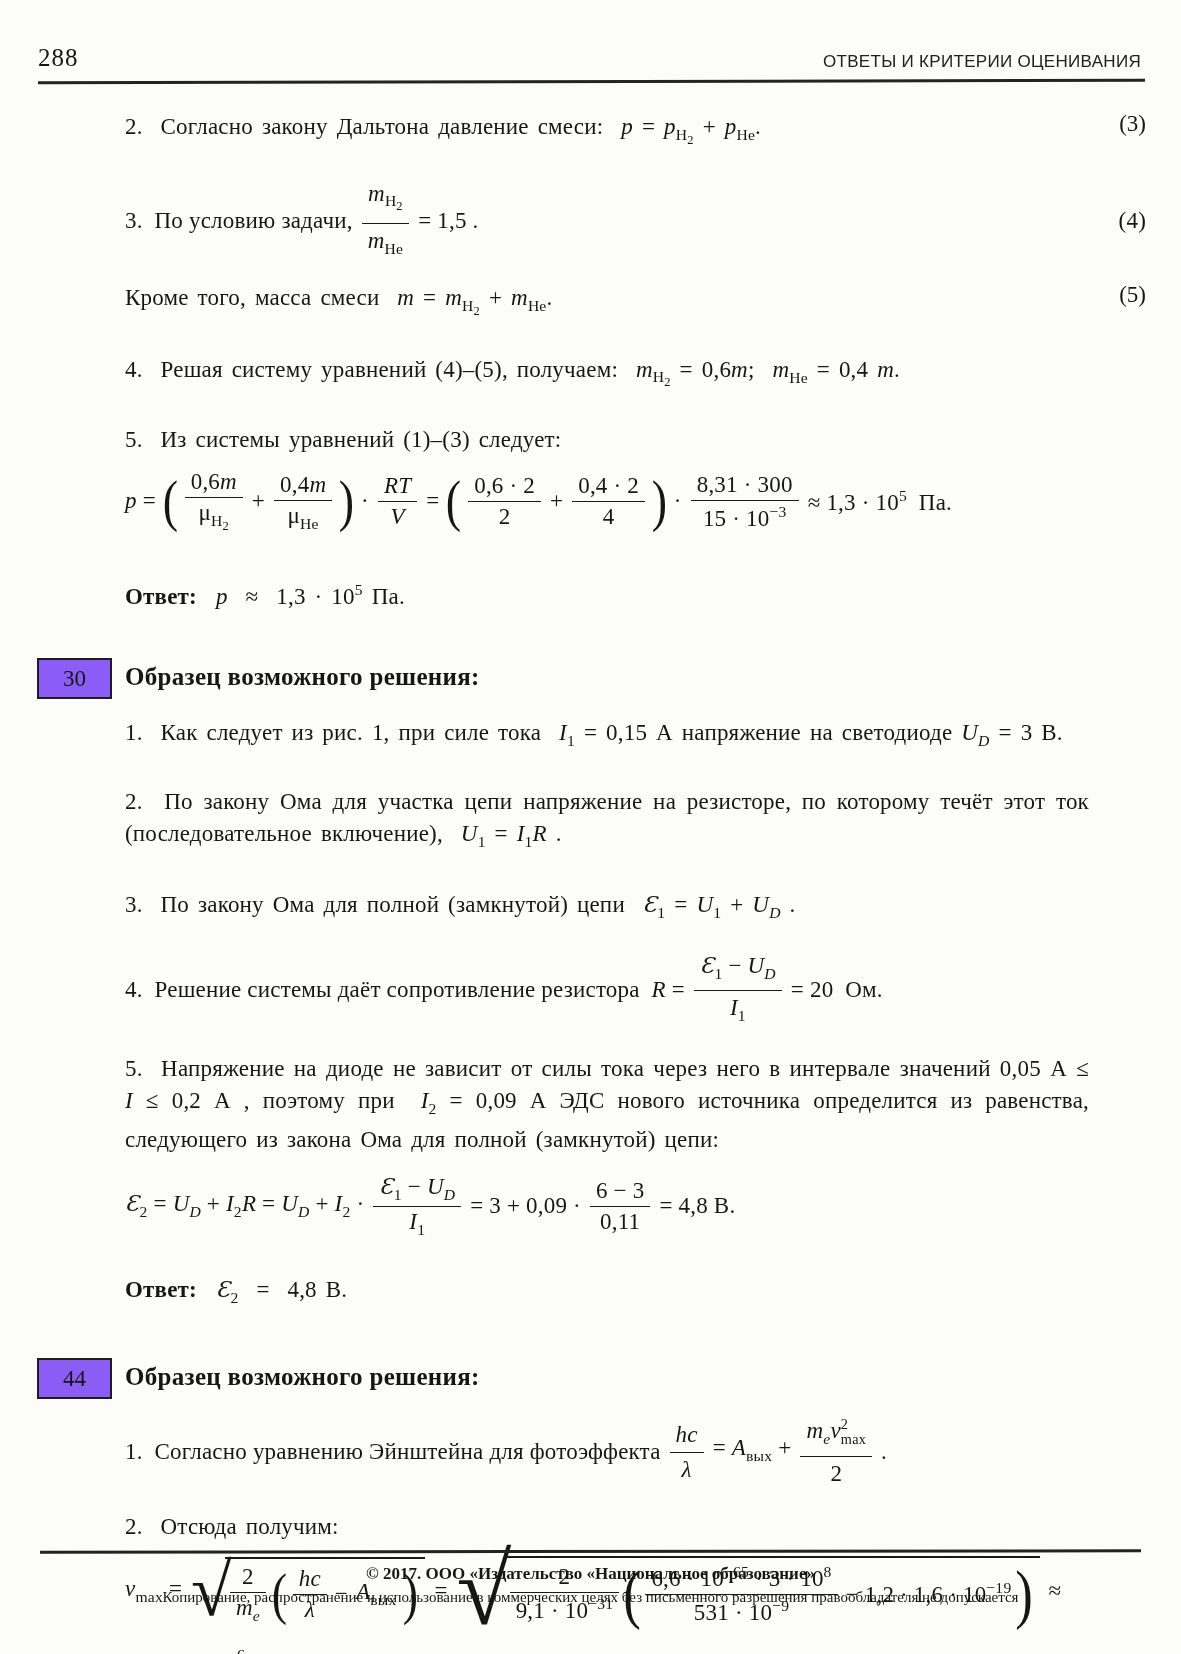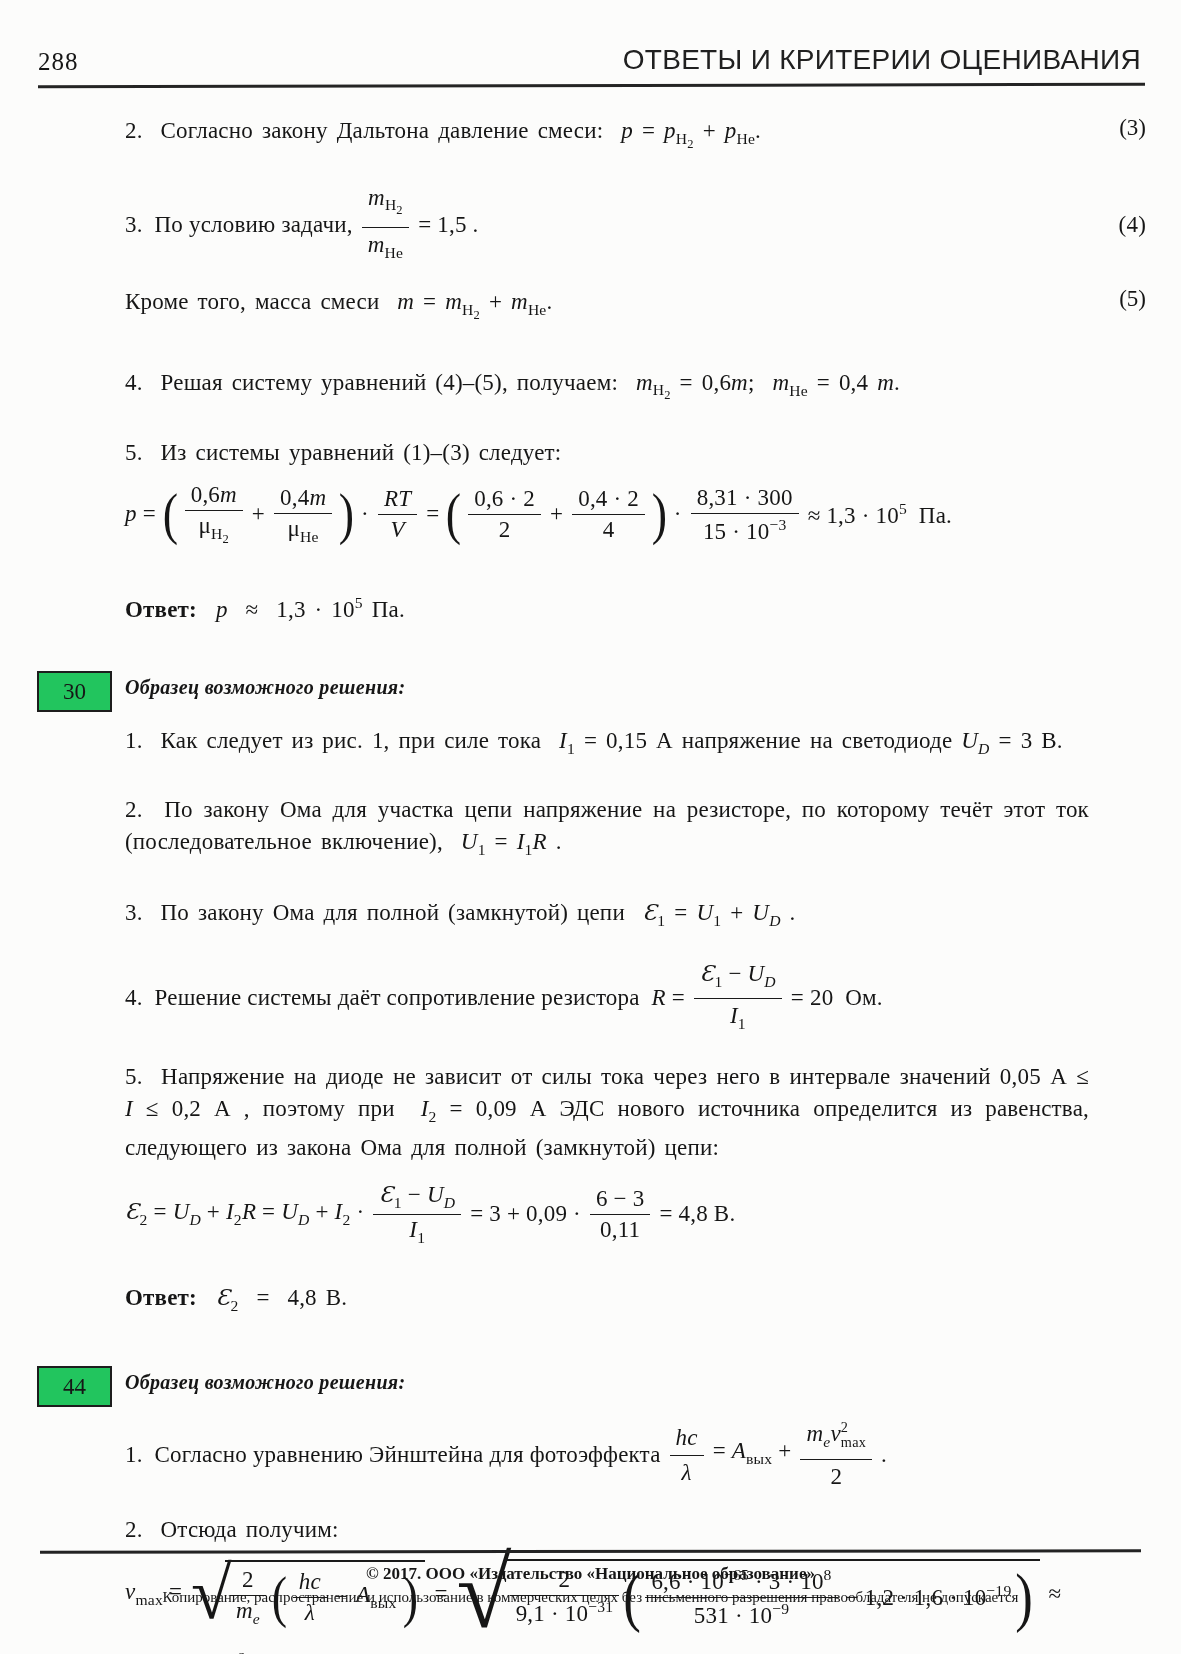--- a/index.html
+++ b/index.html
@@ -11,21 +11,21 @@
     background: #fcfcfb;
     color: #161616;
     font-family: "Liberation Serif", "DejaVu Serif", serif;
     overflow: hidden;
   }
   
   .header { display:flex; justify-content:space-between; align-items:flex-end;
             padding: 44px 40px 0 38px; }
   .pagenum { font-size: 25px; letter-spacing: 1px; }
   .hdrtitle { font-family: "Liberation Sans", "DejaVu Sans", sans-serif;
-              font-size: 28px; letter-spacing: 0.3px; color:#202020; }
+              font-size: 17px; letter-spacing: 0.3px; color:#202020; }
   .hrule { margin: 8px 36px 0 38px; height: 3px; background:#242424;
            transform: rotate(-0.12deg); }
   
   .row { position: relative; margin-left: 125px; margin-right: 92px; }
   .t { display:block; font-size: 23px; line-height: 32px; text-align: justify;
        word-spacing: 3px; letter-spacing: 0.2px; }
   .eqno { position:absolute; right:-57px; top:0; font-size:23px; }
   .eqno.mid { top:50%; transform: translateY(-50%); }
   
   .mrow { display:flex; align-items:center; gap:9px; font-size:23px;
@@ -49,34 +49,34 @@
         font-size:0.62em; line-height:1.02; vertical-align:middle;
         transform:translateY(-1px); }
   .emf { font-style: italic; font-family:"DejaVu Serif", serif; }
   sub, sup { font-size: 0.68em; }
   sub sub { font-size: 0.8em; }
   i { font-style: italic; }
   .ans b { margin-right: 10px; }
   
   .shead { position:relative; }
   .qbox { position:absolute; left:-88px; top:-5px; width:75px; height:41px;
-          border:2px solid #1d1d1d; background:#22c55e; text-align:center;
+          border:2px solid #1d1d1d; background:#8b5cf6; text-align:center;
           line-height:38px; font-size:23px; }
-  .headb { font-size:20px; font-weight:bold; letter-spacing:0.3px;font-style:italic; }
+  .headb { font-size:25px; font-weight:bold; letter-spacing:0.3px; }
   
   .footer { position:absolute; left:40px; right:40px; bottom:46px; text-align:center; }
   .frule { height:2.5px; background:#232323; margin-bottom:10px;
            transform: rotate(-0.08deg); }
   .fl1 { font-size:17px; line-height:24px;font-weight:bold; }
   .fl2 { font-size:15px; line-height:22px; }
   
   .mt12{margin-top:12px}.mt16{margin-top:16px}.mt18{margin-top:18px}
   .mt20{margin-top:20px}.mt22{margin-top:22px}.mt24{margin-top:24px}
   .mt26{margin-top:26px}.mt28{margin-top:28px}.mt30{margin-top:30px}
-  .mt34{margin-top:34px}.mt36{margin-top:36px}.mt40{margin-top:40px}.mt50{margin-top:50px}
+  .mt34{margin-top:34px}.mt36{margin-top:27px}.mt40{margin-top:40px}.mt50{margin-top:50px}
 </style>
 </head>
 <body>
 
 <div class="page">
 
   <div class="header">
     <span class="pagenum">288</span>
     <span class="hdrtitle">ОТВЕТЫ И КРИТЕРИИ ОЦЕНИВАНИЯ</span>
   </div>

